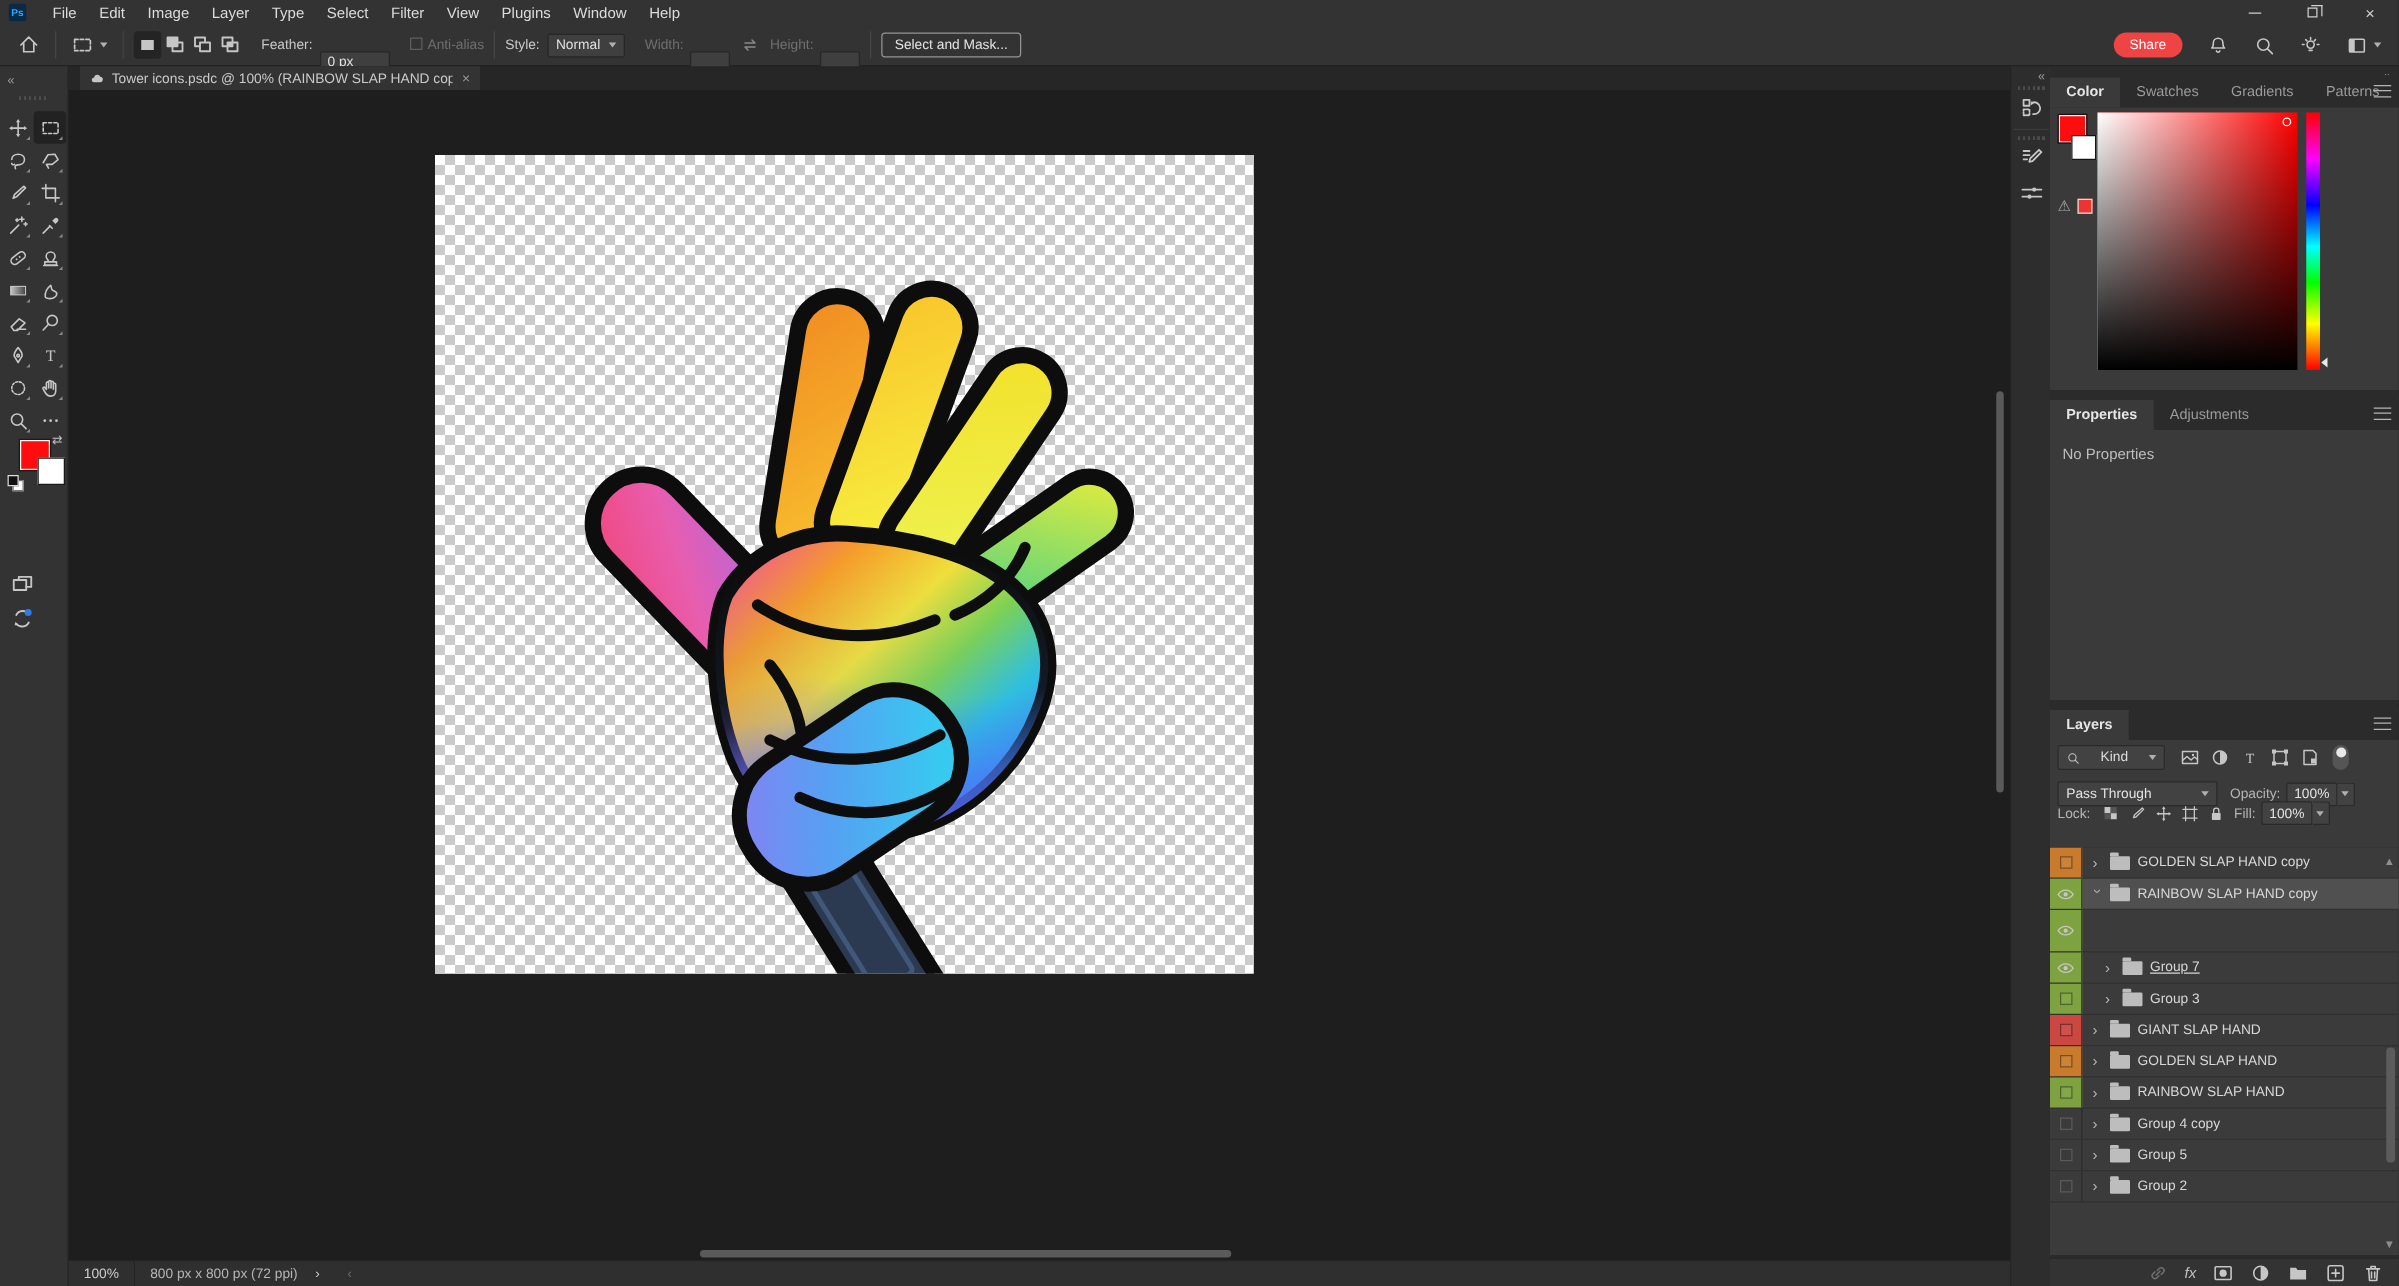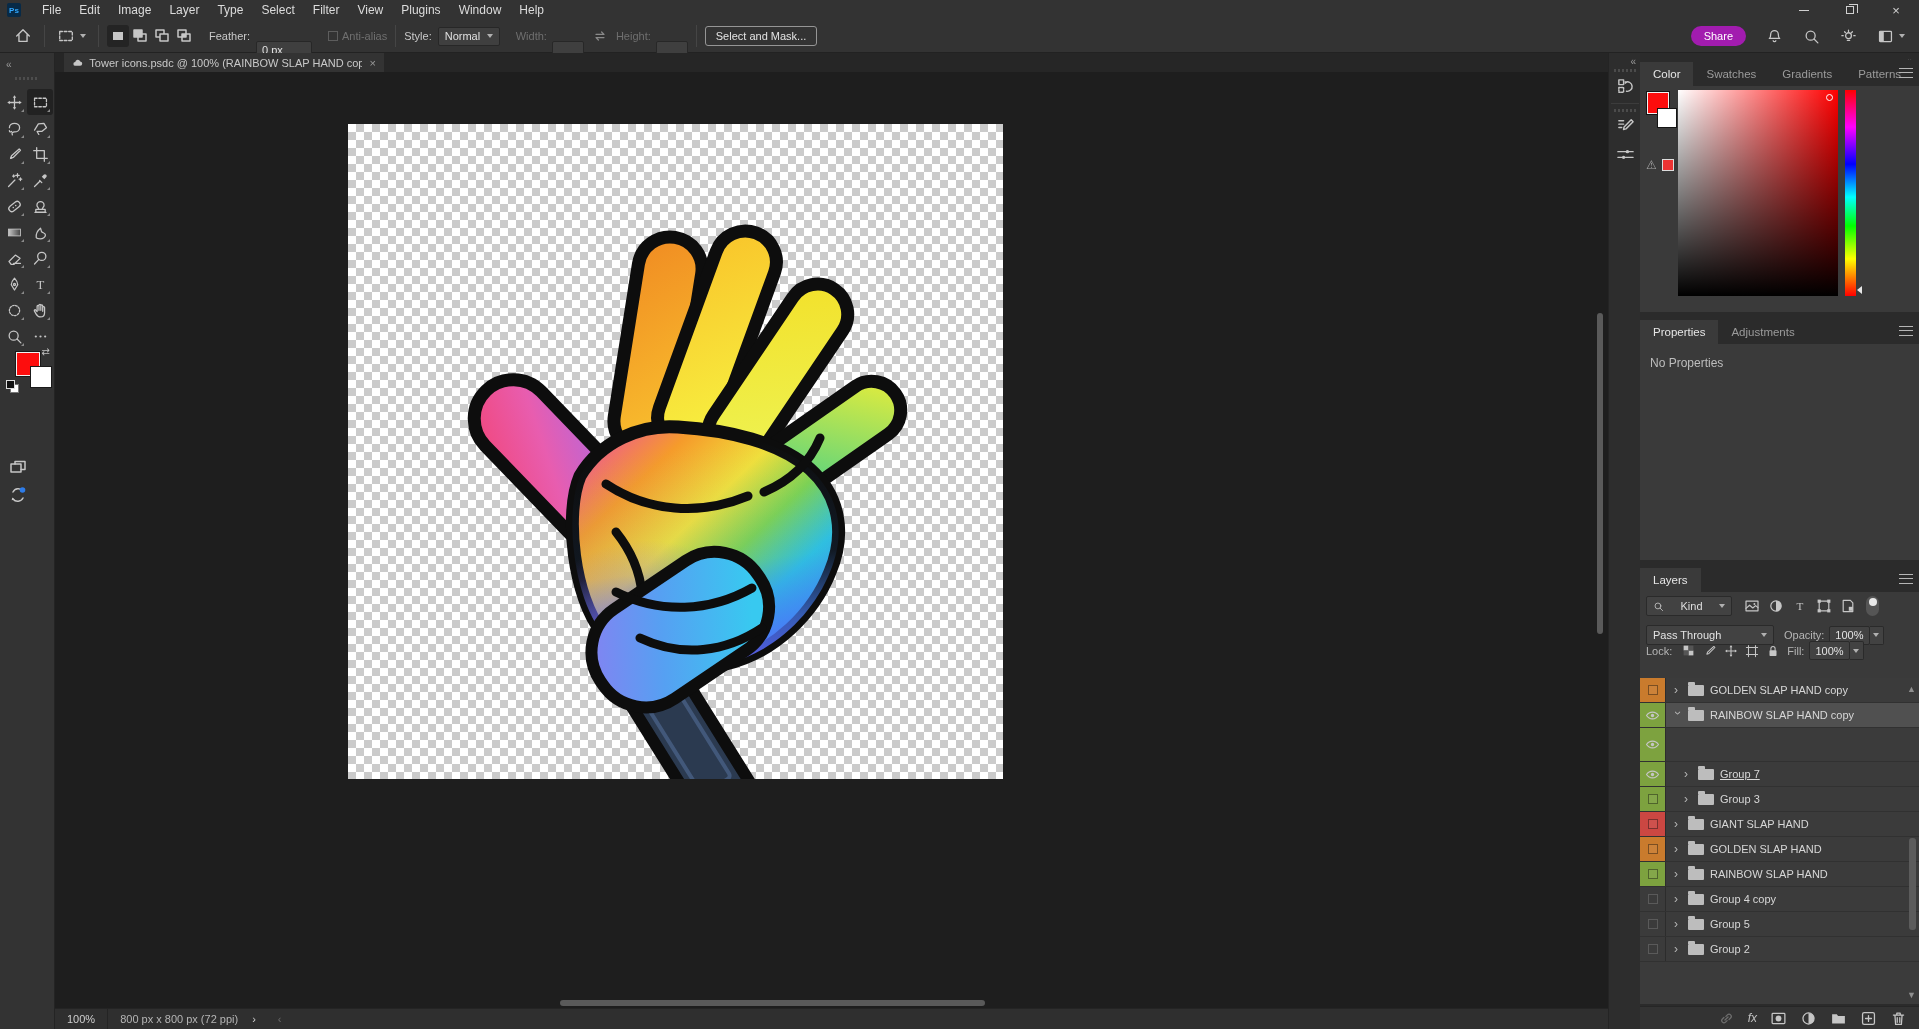--- a/index.html
+++ b/index.html
@@ -24,21 +24,21 @@
   .obtn{display:flex;align-items:center;justify-content:center;height:24px;padding:0 4px;border-radius:3px;}
   .field{background:#3f3f3f;border:1px solid #272727;border-radius:2px;height:18px;color:#e0e0e0;font-size:11px;
     padding:0 5px;font-family:"Liberation Sans",sans-serif;margin-top:28px;}
   .dimtxt{color:#6f6f6f;}
   .carr{width:0;height:0;border-left:3.5px solid transparent;border-right:3.5px solid transparent;border-top:4.5px solid #b0b0b0;display:inline-block;}
   .selbox{display:inline-flex;align-items:center;gap:6px;background:#3f3f3f;border:1px solid #272727;border-radius:2px;height:19px;padding:0 6px;color:#e0e0e0;}
   .modebtn{width:22px;height:22px;display:flex;align-items:center;justify-content:center;border-radius:3px;}
   .modebtn.active{background:#242424;}
   .checkbox{width:10px;height:10px;border:1px solid #5d5d5d;display:inline-block;margin-right:4px;vertical-align:-1px;}
   .btn-outline{border:1px solid #959595;border-radius:3px;color:#e3e3e3;height:20px;display:flex;align-items:center;padding:0 10px;font-size:11px;}
-  .share{background:#a21caf;color:#fff;border-radius:11px;height:20px;display:flex;align-items:center;padding:0 13px;font-size:11px;}
+  .share{background:#ef4444;color:#fff;border-radius:11px;height:20px;display:flex;align-items:center;padding:0 13px;font-size:11px;}
   .ic{stroke:#c6c6c6;fill:none;stroke-width:1.5;stroke-linecap:round;stroke-linejoin:round;}
   .icf{fill:#c6c6c6;stroke:none;}
   
   #toolbar{position:absolute;left:0;top:53px;width:55px;height:976px;background:#333;border-right:1px solid #242424;}
   .tb-collapse{position:absolute;left:6px;top:6px;color:#9a9a9a;font-size:10px;letter-spacing:-1px;}
   .grip{position:absolute;left:15px;top:24px;width:24px;height:3px;
     background:repeating-linear-gradient(90deg,#4d4d4d 0 2px,transparent 2px 4px);}
   .tools{position:absolute;left:1px;top:36px;width:53px;display:flex;flex-wrap:wrap;}
   .tool{width:26px;height:26px;display:flex;align-items:center;justify-content:center;position:relative;}
   .tool.selected{background:#222;border-radius:3px;}
@@ -74,21 +74,21 @@
   #midstrip{position:absolute;left:1608px;top:53px;width:32px;height:976px;background:#2d2d2d;border-left:1px solid #242424;}
   .ms-collapse{position:absolute;right:5px;top:3px;color:#9a9a9a;font-size:10px;letter-spacing:-1px;}
   .msgrip{position:absolute;left:5px;width:22px;height:3px;background:repeating-linear-gradient(90deg,#4b4b4b 0 2px,transparent 2px 4px);}
   .msicon{position:absolute;left:5px;width:22px;height:22px;display:flex;align-items:center;justify-content:center;}
   .msdiv{position:absolute;left:2px;width:28px;height:1px;background:#3c3c3c;}
   
   #rightdock{position:absolute;left:1640px;top:53px;width:279px;height:976px;background:#2b2b2b;font-size:11px;color:#c9c9c9;}
   .dock-collapse{position:absolute;right:7px;top:3px;color:#9a9a9a;font-size:10px;letter-spacing:-1px;}
   .ptabs{position:absolute;left:0;width:279px;height:26px;background:#2b2b2b;display:flex;align-items:flex-end;}
   .ptab{height:24px;padding:0 13px;display:flex;align-items:center;font-size:11.5px;color:#9b9b9b;}
-  .ptab.active{background:#3a3a3a;color:#e6e6e6;font-weight:normal;}
+  .ptab.active{background:#3a3a3a;color:#e6e6e6;font-weight:bold;}
   .pburger{position:absolute;right:6px;width:14px;height:10px;border-top:1px solid #b5b5b5;border-bottom:1px solid #b5b5b5;}
   .pburger:before{content:"";display:block;margin-top:3px;border-top:1px solid #b5b5b5;}
   .pbody{position:absolute;left:0;width:279px;background:#3a3a3a;}
   
   .satmap{position:absolute;left:38px;top:4px;width:160px;height:206px;
     background:linear-gradient(to top,#000,rgba(0,0,0,0)),linear-gradient(to right,#fff,rgba(255,255,255,0)),#f00;}
   .satmark{position:absolute;left:186px;top:8px;width:7px;height:7px;border:1.5px solid #fff;border-radius:50%;}
   .huebar{position:absolute;left:205px;top:4px;width:11px;height:206px;
     background:linear-gradient(to bottom,#f00,#f0f 18%,#00f 36%,#0ff 52%,#0f0 66%,#ff0 82%,#f00);}
   .huemark{position:absolute;left:217px;top:200px;width:0;height:0;border-top:4px solid transparent;border-bottom:4px solid transparent;border-right:5px solid #e8e8e8;}

